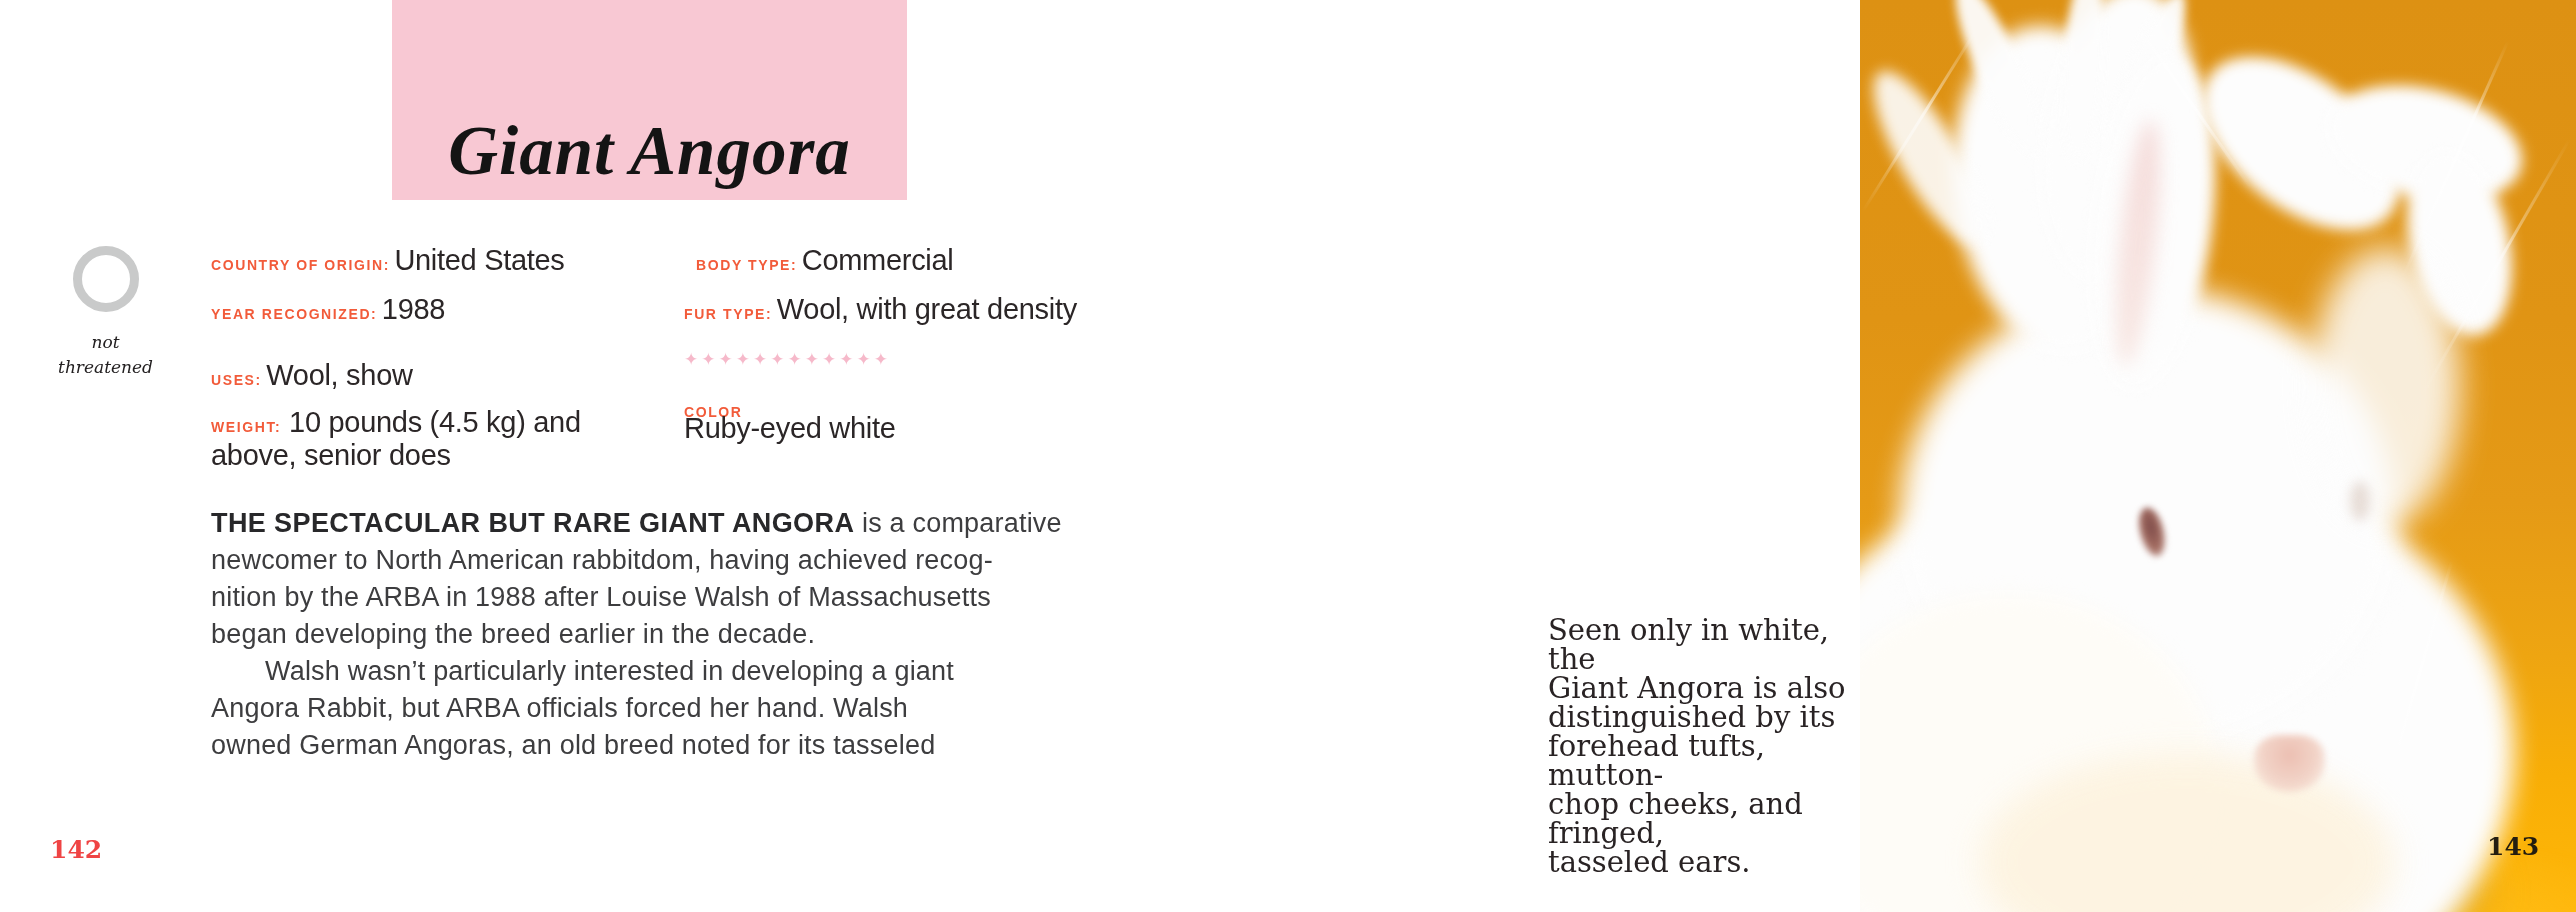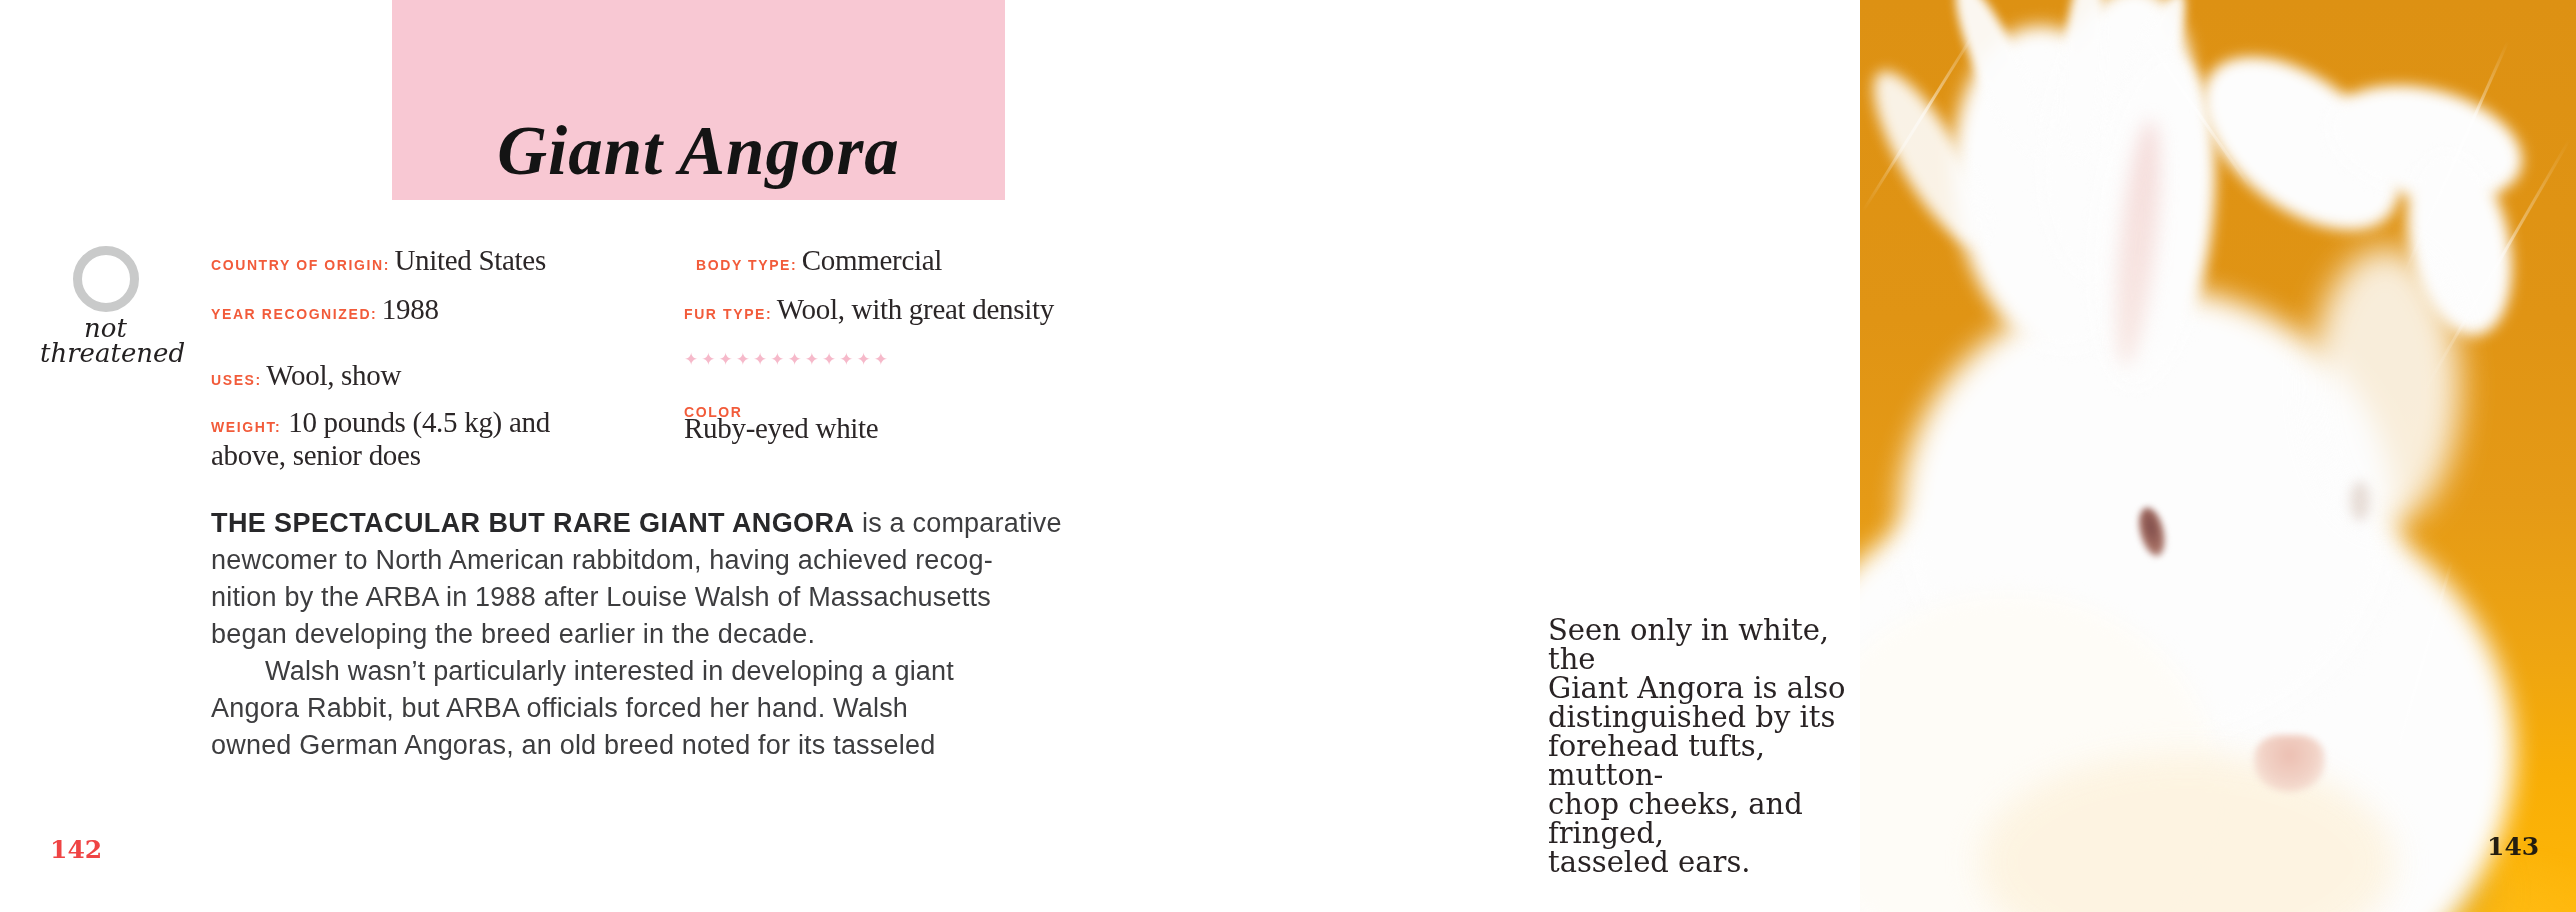--- a/index.html
+++ b/index.html
@@ -2,47 +2,47 @@
 <html><head>
 <meta charset="utf-8">
 <style>
   html,body{margin:0;padding:0;background:#ffffff;}
   #canvas{
     position:relative;width:2576px;height:912px;background:#ffffff;
     overflow:hidden;font-family:"Liberation Sans",sans-serif;
   }
   
   .title-block{
-    position:absolute;left:392px;top:0;width:613px;height:200px;
+    position:absolute;left:392px;top:0;width:515px;height:200px;
     background:#f8c8d3;display:flex;align-items:flex-end;justify-content:center;
   }
   .title-block h1{
     margin:0 0 14px 0;font-family:"Liberation Serif","DejaVu Serif",serif;
     font-style:italic;font-weight:bold;font-size:69px;line-height:1;
     color:#141414;letter-spacing:1px;white-space:nowrap;
   }
   
   .badge{position:absolute;left:40px;top:246px;width:131px;text-align:center;}
   .badge .ring{
     width:48px;height:48px;border:9px solid #c9caca;border-radius:50%;
     margin:0 auto;background:#ffffff;
   }
   .badge .badge-label{
-    margin-top:4px;font-family:"DejaVu Serif",serif;font-style:italic;
-    font-size:26px;line-height:25px;color:#232021;white-space:pre-line;
+    margin-top:18px;font-family:"DejaVu Serif",serif;font-style:italic;
+    font-size:17px;line-height:25px;color:#232021;white-space:pre-line;
   }
   
   .fact-row{position:absolute;white-space:nowrap;}
   .fact-row.wrap{white-space:pre-line;width:466px;}
   .fact-label{
     font-family:"Liberation Sans",sans-serif;font-weight:bold;font-size:14px;
     letter-spacing:1.6px;color:#f25b3a;
   }
   .fact-value{
-    font-family:Liberation Serif, serif;font-size:29px;color:#2b2627;letter-spacing:-0.3px;
+    font-family:Liberation Sans, sans-serif;font-size:29px;color:#2b2627;letter-spacing:-0.3px;
   }
   .diamonds{
     position:absolute;left:684px;top:349px;
     font-size:17px;letter-spacing:3px;color:#f6b9ca;white-space:nowrap;
   }
   .color-label{position:absolute;left:684px;top:403px;}
   .color-value{position:absolute;left:684px;top:412px;}
   
   .body-text{
     position:absolute;left:211px;top:505px;width:951px;

